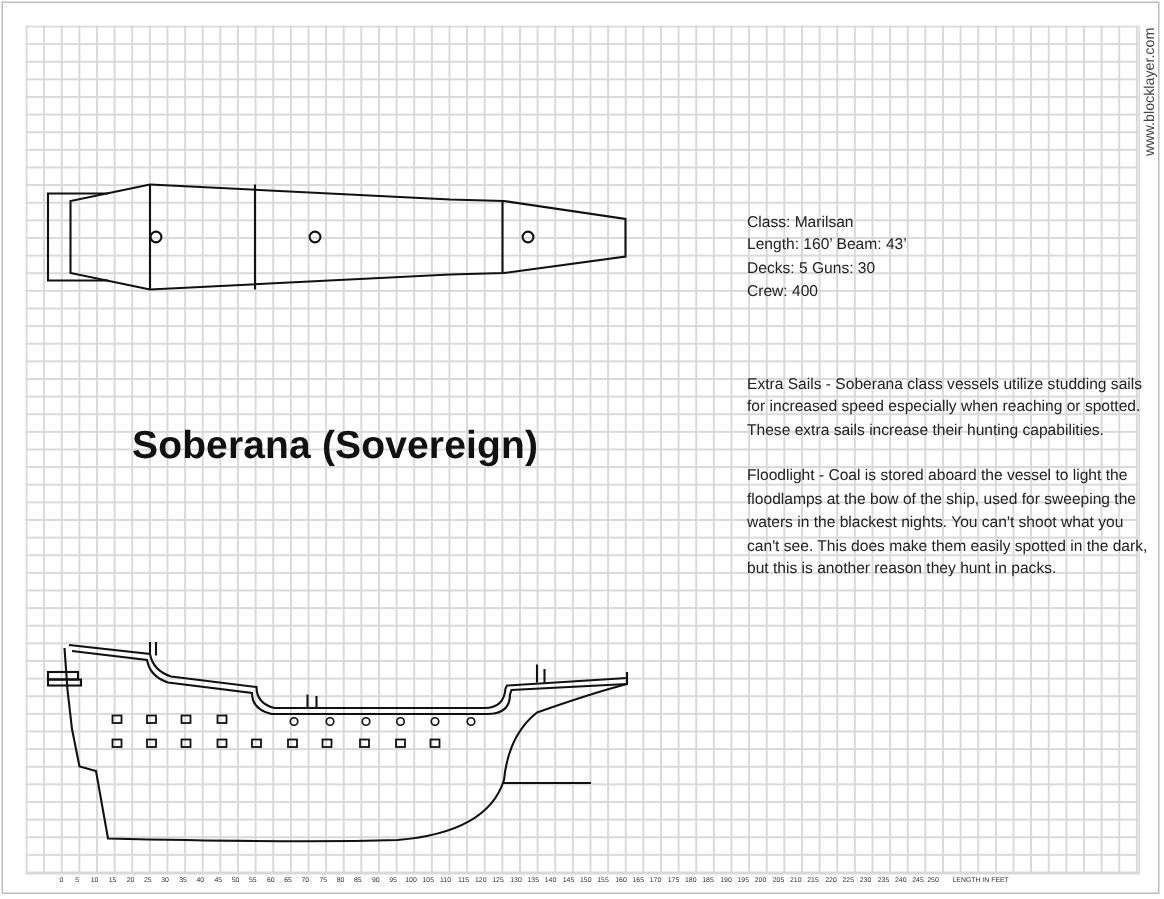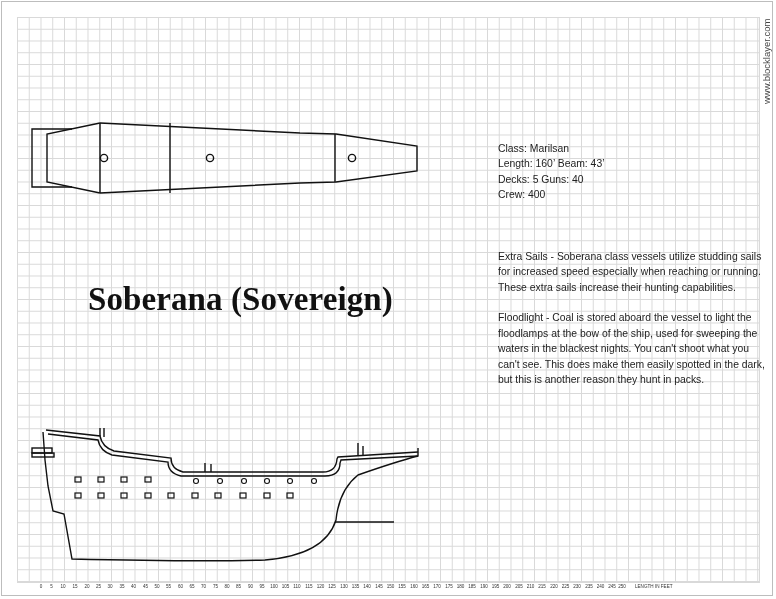--- a/index.html
+++ b/index.html
@@ -8,22 +8,22 @@
   .grid {
     position: absolute; left: 17px; top: 17px; width: 742px; height: 565px;
     background-image:
       linear-gradient(to right, #d9d9d9 1px, transparent 1px),
       linear-gradient(to bottom, #d9d9d9 1px, transparent 1px);
     background-size: 11.75px 11.75px;
     border-right: 1px solid #d9d9d9; border-bottom: 1px solid #d9d9d9;
   }
   .drawing { position: absolute; left: 0; top: 0; }
   .title {
-    position: absolute; left: 88px; top: 281px; font-size: 33px; font-weight: bold;
-    color: #111; letter-spacing: 0.1px; white-space: nowrap; font-family: Liberation Serif, serif;
+    position: absolute; left: 88px; top: 281px; font-size: 26px; font-weight: bold;
+    color: #111; letter-spacing: 0.1px; white-space: nowrap;
   }
   .specs {
     position: absolute; left: 498px; top: 141px; width: 272px;
     font-size: 10.4px; line-height: 15.4px; color: #222;
   }
   .specs p { margin: 0; }
   .specs .gap { height: 15.4px; }
   .specs .heading { font-weight: bold; }
   .watermark-wrap { position: absolute; left: 759px; top: 20px; width: 14px; height: 90px; }
   .watermark-wrap span {
@@ -110,26 +110,26 @@
         <circle cx="314" cy="481" r="2.5"></circle>
     </g>
   </g>
 </svg>
 
 <div class="title">Soberana (Sovereign)</div>
 
 <div class="specs">
   <p>Class: Marilsan</p>
   <p>Length: 160’   Beam: 43’</p>
-  <p>Decks: 5   Guns: 40</p>
+  <p>Decks: 5   Guns: 30</p>
   <p>Crew: 400</p>
   <div class="gap"></div>
   <div class="gap"></div>
   <div class="gap"></div>
-  <p>Extra Sails - Soberana class vessels utilize studding sails for increased speed especially when reaching or running. These extra sails increase their hunting capabilities.</p>
+  <p>Extra Sails - Soberana class vessels utilize studding sails for increased speed especially when reaching or spotted. These extra sails increase their hunting capabilities.</p>
   <div class="gap"></div>
   <p>Floodlight - Coal is stored aboard the vessel to light the floodlamps at the bow of the ship, used for sweeping the waters in the blackest nights. You can't shoot what you can't see. This does make them easily spotted in the dark, but this is another reason they hunt in packs.</p>
 </div>
 
 <div class="watermark-wrap">
   <span>www.blocklayer.com</span>
 </div>
 
 <div class="scale">
   <span style="left:41px">0</span>

